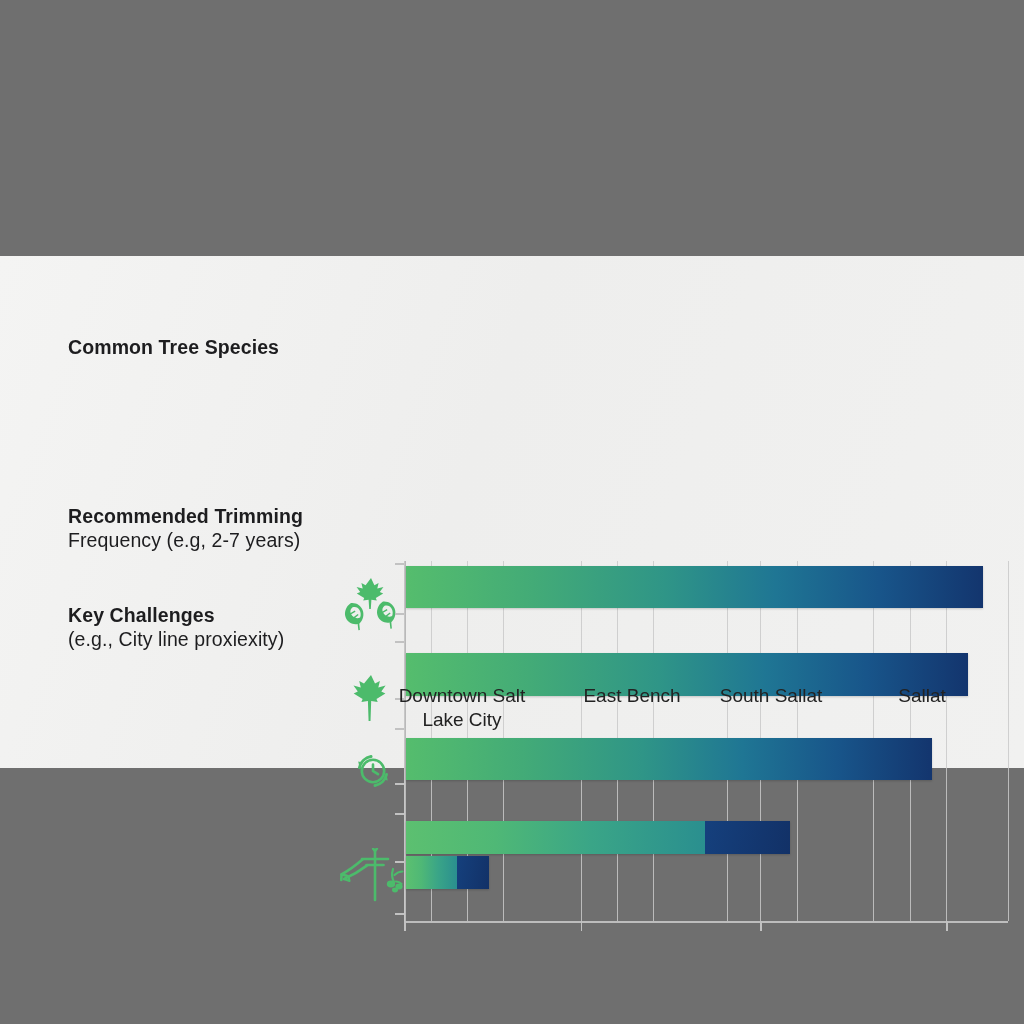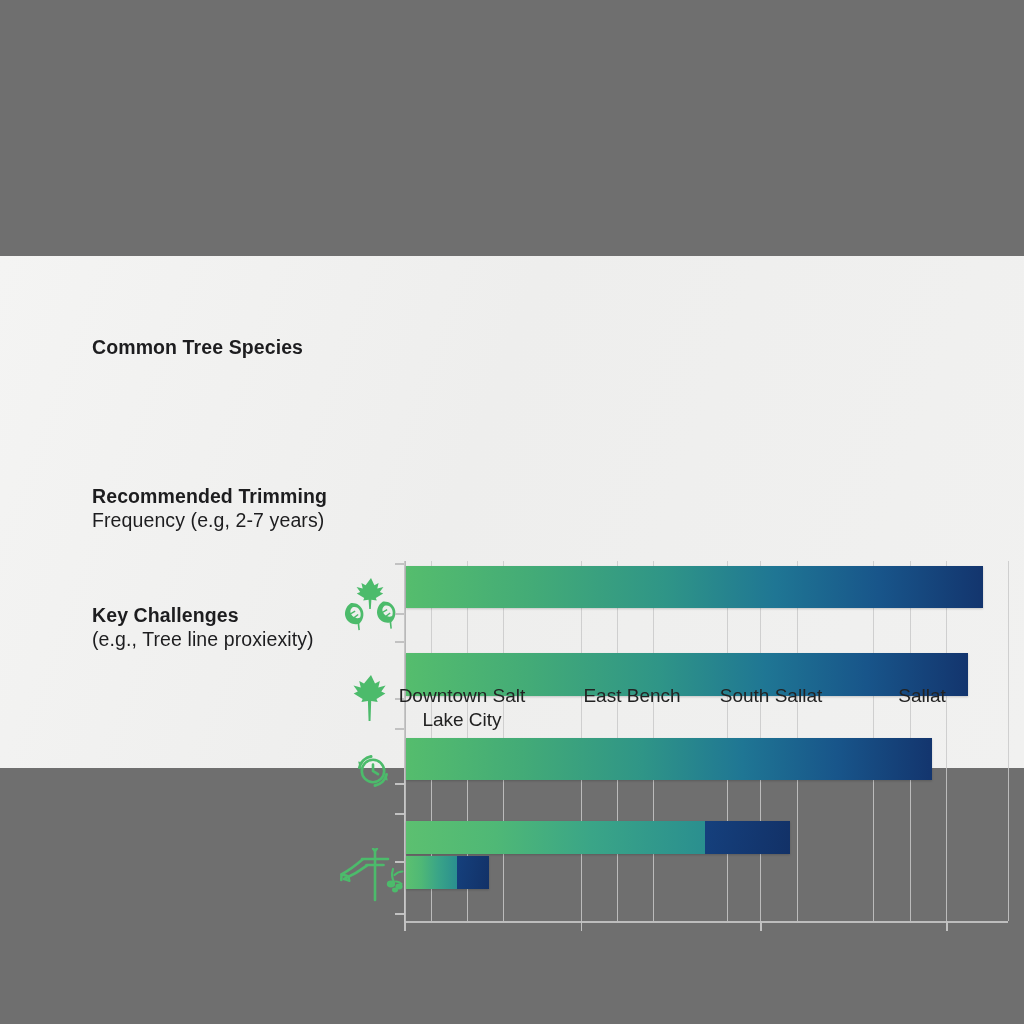--- a/index.html
+++ b/index.html
@@ -15,25 +15,25 @@
 
   
   #panel{position:absolute;left:0;top:256px;width:1024px;height:512px;
          background:#f0f0ef;}
   #panel:before{content:"";position:absolute;inset:0;
       background:linear-gradient(110deg,#f4f4f3 0%,#eeeeed 45%,#f1f1f0 100%);}
 
   
   .labels{position:absolute;left:0;top:0;width:404px;height:512px;}
   .rowlabel{position:absolute;left:68px;color:#1d1d1f;
-            font-size:19.5px;line-height:24px;letter-spacing:.1px;margin-left:24px;}
+            font-size:19.5px;line-height:24px;letter-spacing:.1px;}
   .rowlabel .l1{font-weight:bold;display:block;}
   .rowlabel .l2{font-weight:normal;display:block;}
   .rowlabel.r1{top:79px;}
-  .rowlabel.r2{top:228px;}
+  .rowlabel.r2{top:248px;}
   .rowlabel.r3{top:347px;}
 
   
   .icon{position:absolute;}
   .icon svg{display:block;}
   .ico-leaves{left:338px;top:320px;}
   .ico-maple {left:348px;top:418px;}
   .ico-clock {left:352px;top:494px;}
   .ico-pole  {left:338px;top:592px;}
 
@@ -78,21 +78,21 @@
         <span class="l1">Common Tree Species</span>
       </div>
 
       <div class="rowlabel r2">
         <span class="l1">Recommended Trimming</span>
         <span class="l2">Frequency (e.g, 2-7 years)</span>
       </div>
 
       <div class="rowlabel r3">
         <span class="l1">Key Challenges</span>
-        <span class="l2">(e.g., Tree line proxiexity)</span>
+        <span class="l2">(e.g., City line proxiexity)</span>
       </div>
     </div>
 
     <div class="icon ico-leaves">
       <svg width="64" height="62" viewBox="0 0 64 62">
         <g fill="#4cbb6b">
           <path d="M33 2l3.4 7.2 4.2-2.1-1.3 5.4 6.1-1.5-3.6 5 3.4 1.5-7.4 4.6 1 2.5-5.4-.9-.6 9.3h-1.6l-.6-9.3-5.4.9 1-2.5-7.4-4.6 3.4-1.5-3.6-5 6.1 1.5-1.3-5.4 4.2 2.1z"></path>
           <path d="M13 27c5.5-.5 9.8 2.4 11.6 7.1 1.8 4.7.6 10.2-3.3 13.6l.6 6.3-1.5.2-.8-6.2c-5 .9-9.8-1.6-11.8-6.3C5.8 37 7.5 30.5 13 27zm1.6 4.3c-1.9 1.5-2.6 3.6-2 5.6l4.2-2.4.7 1.3-4.3 2.5c.5 1 1.4 2 2.6 2.7l3.9-3.1.9 1.2-3.4 2.7c1.7.6 3.4.5 4.9-.3 1-2.4.8-5.2-.6-7.5-1.4-2.4-3.8-3.6-6.9-2.7z"></path>
           <path d="M45 25.5c5.5-.5 9.8 2.4 11.6 7.1 1.8 4.7.6 10.2-3.3 13.6l.6 6.3-1.5.2-.8-6.2c-5 .9-9.8-1.6-11.8-6.3-1.9-4.7-.3-11.2 5.2-14.7zm1.6 4.3c-1.9 1.5-2.6 3.6-2 5.6l4.2-2.4.7 1.3-4.3 2.5c.5 1 1.4 2 2.6 2.7l3.9-3.1.9 1.2-3.4 2.7c1.7.6 3.4.5 4.9-.3 1-2.4.8-5.2-.6-7.5-1.4-2.4-3.8-3.6-6.9-2.7z"></path>
         </g>

